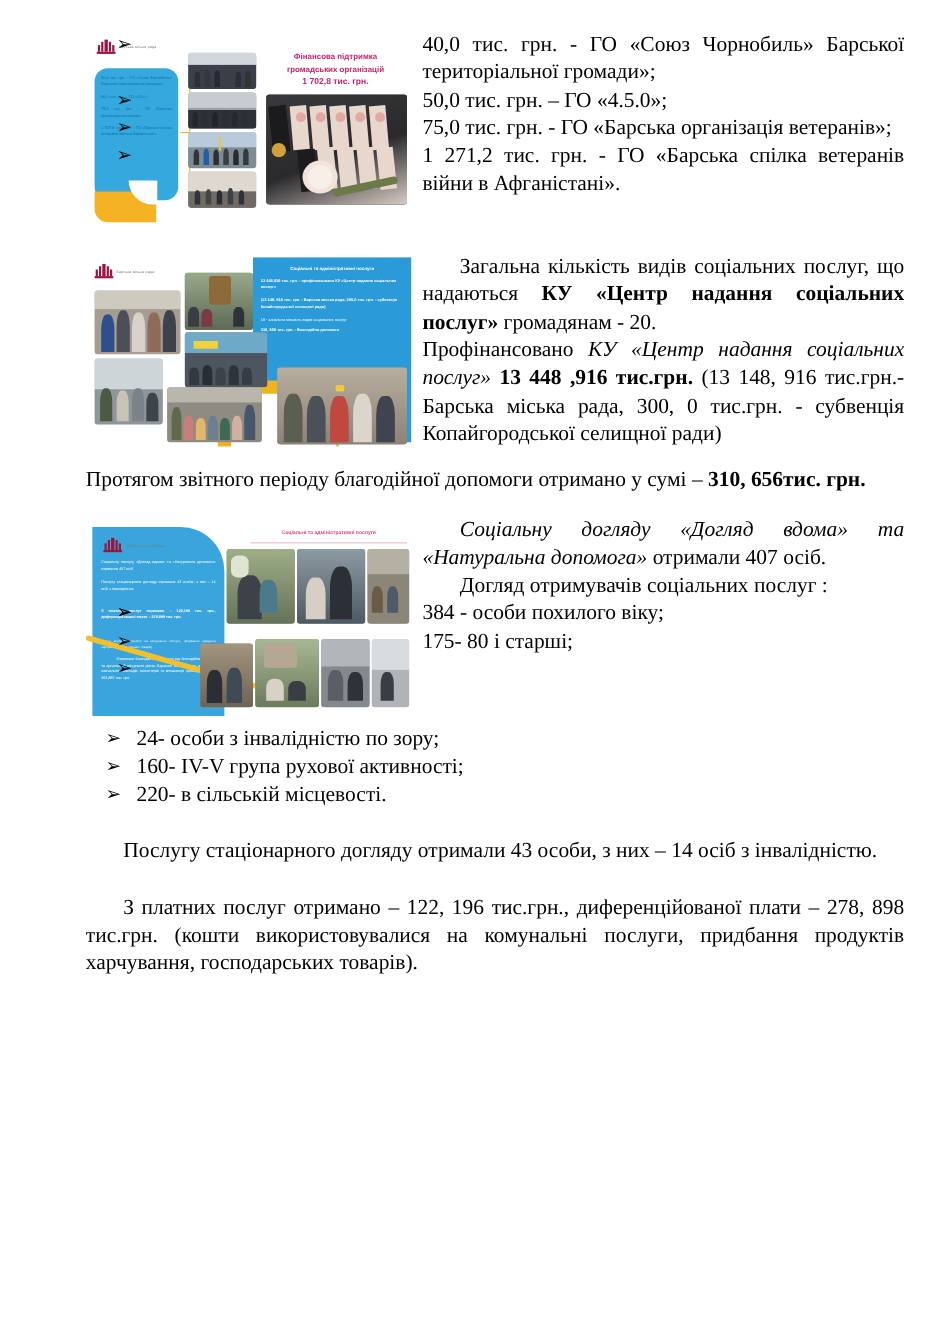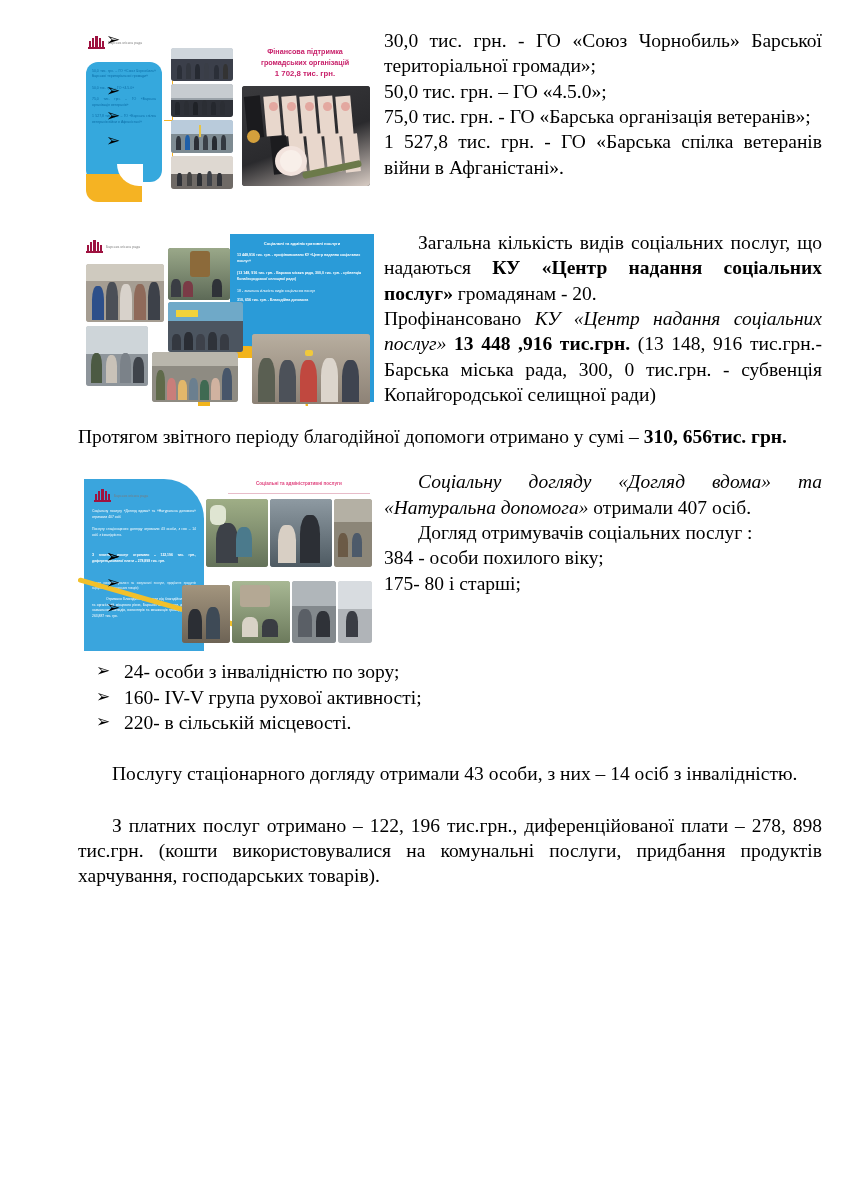--- a/index.html
+++ b/index.html
@@ -330,24 +330,24 @@
         <div style="position:absolute; left:66px; top:48px; width:15px; height:38px; background:#e8d7cc; transform:rotate(-6deg);"></div>
         <div style="position:absolute; left:84px; top:48px; width:15px; height:38px; background:#e8d7cc; transform:rotate(-6deg);"></div>
         <div style="position:absolute; left:102px; top:48px; width:15px; height:38px; background:#e8d7cc; transform:rotate(-6deg);"></div>
         <div style="position:absolute; left:33px; top:60px; width:32px; height:30px; border-radius:50%; background:#f2e3dd;"></div>
         <div style="position:absolute; left:38px; top:64px; width:22px; height:22px; border-radius:50%; background:#f8efe9;"></div>
         <div style="position:absolute; left:60px; top:80px; width:60px; height:7px; background:#6c7a4a; transform:rotate(-12deg); border-radius:3px;"></div>
       </div>
     </div>
 
     <ul class="blist">
-      <li><span class="arw">➢</span><span>30,0 тис. грн. - ГО «Союз Чорнобиль» Барської територіальної громади»;</span></li>
+      <li><span class="arw">➢</span><span>40,0 тис. грн. - ГО «Союз Чорнобиль» Барської територіальної громади»;</span></li>
       <li><span class="arw">➢</span><span>50,0 тис. грн. – ГО «4.5.0»;</span></li>
       <li><span class="arw">➢</span><span>75,0 тис. грн. - ГО «Барська організація ветеранів»;</span></li>
-      <li><span class="arw">➢</span><span>1 527,8 тис. грн. - ГО «Барська спілка ветеранів війни в Афганістані».</span></li>
+      <li><span class="arw">➢</span><span>1 271,2 тис. грн. - ГО «Барська спілка ветеранів війни в Афганістані».</span></li>
     </ul>
   </div>
 
   <div class="sp14"></div>
 
   <div class="block">
 
     <div class="figure ig ig2">
 
       <div class="logo" style="left:8px; top:10px;">

